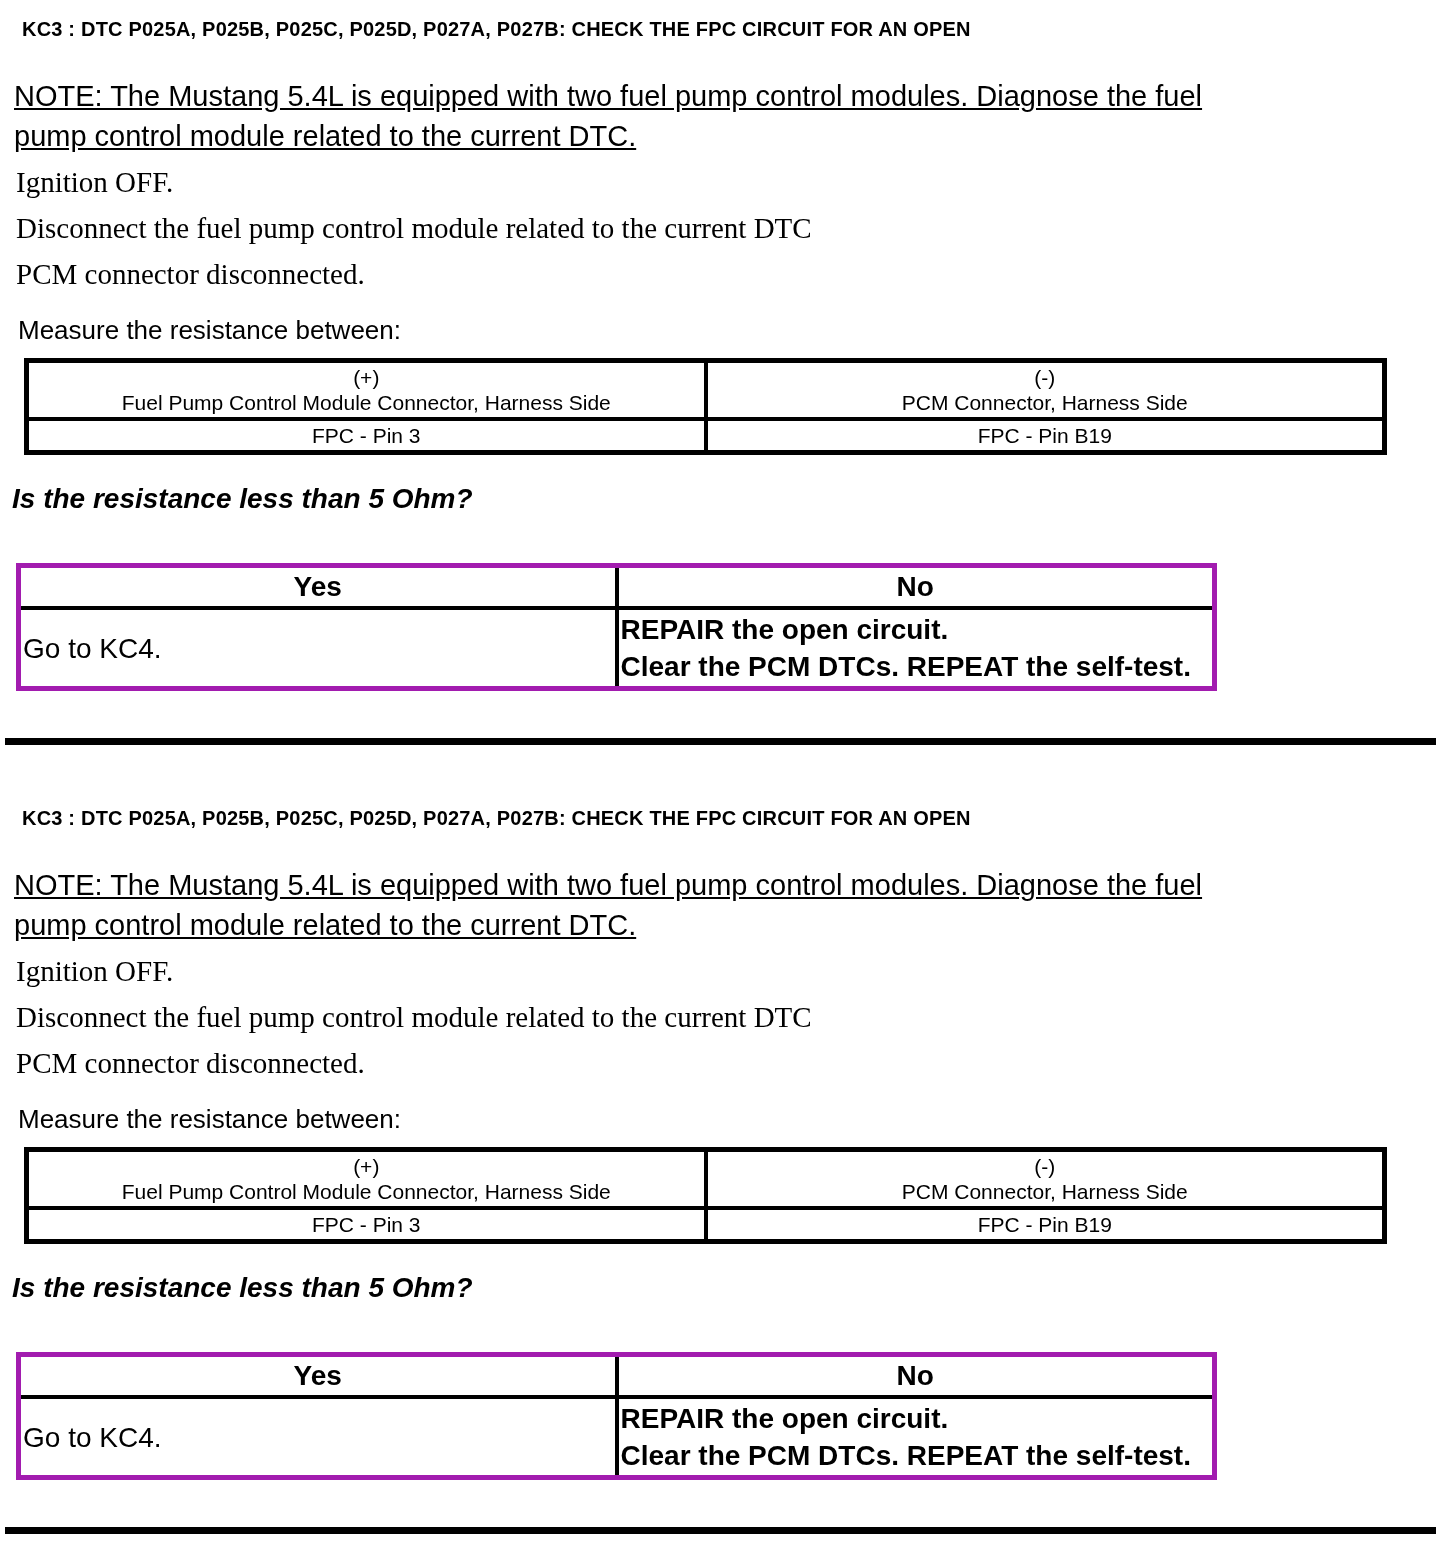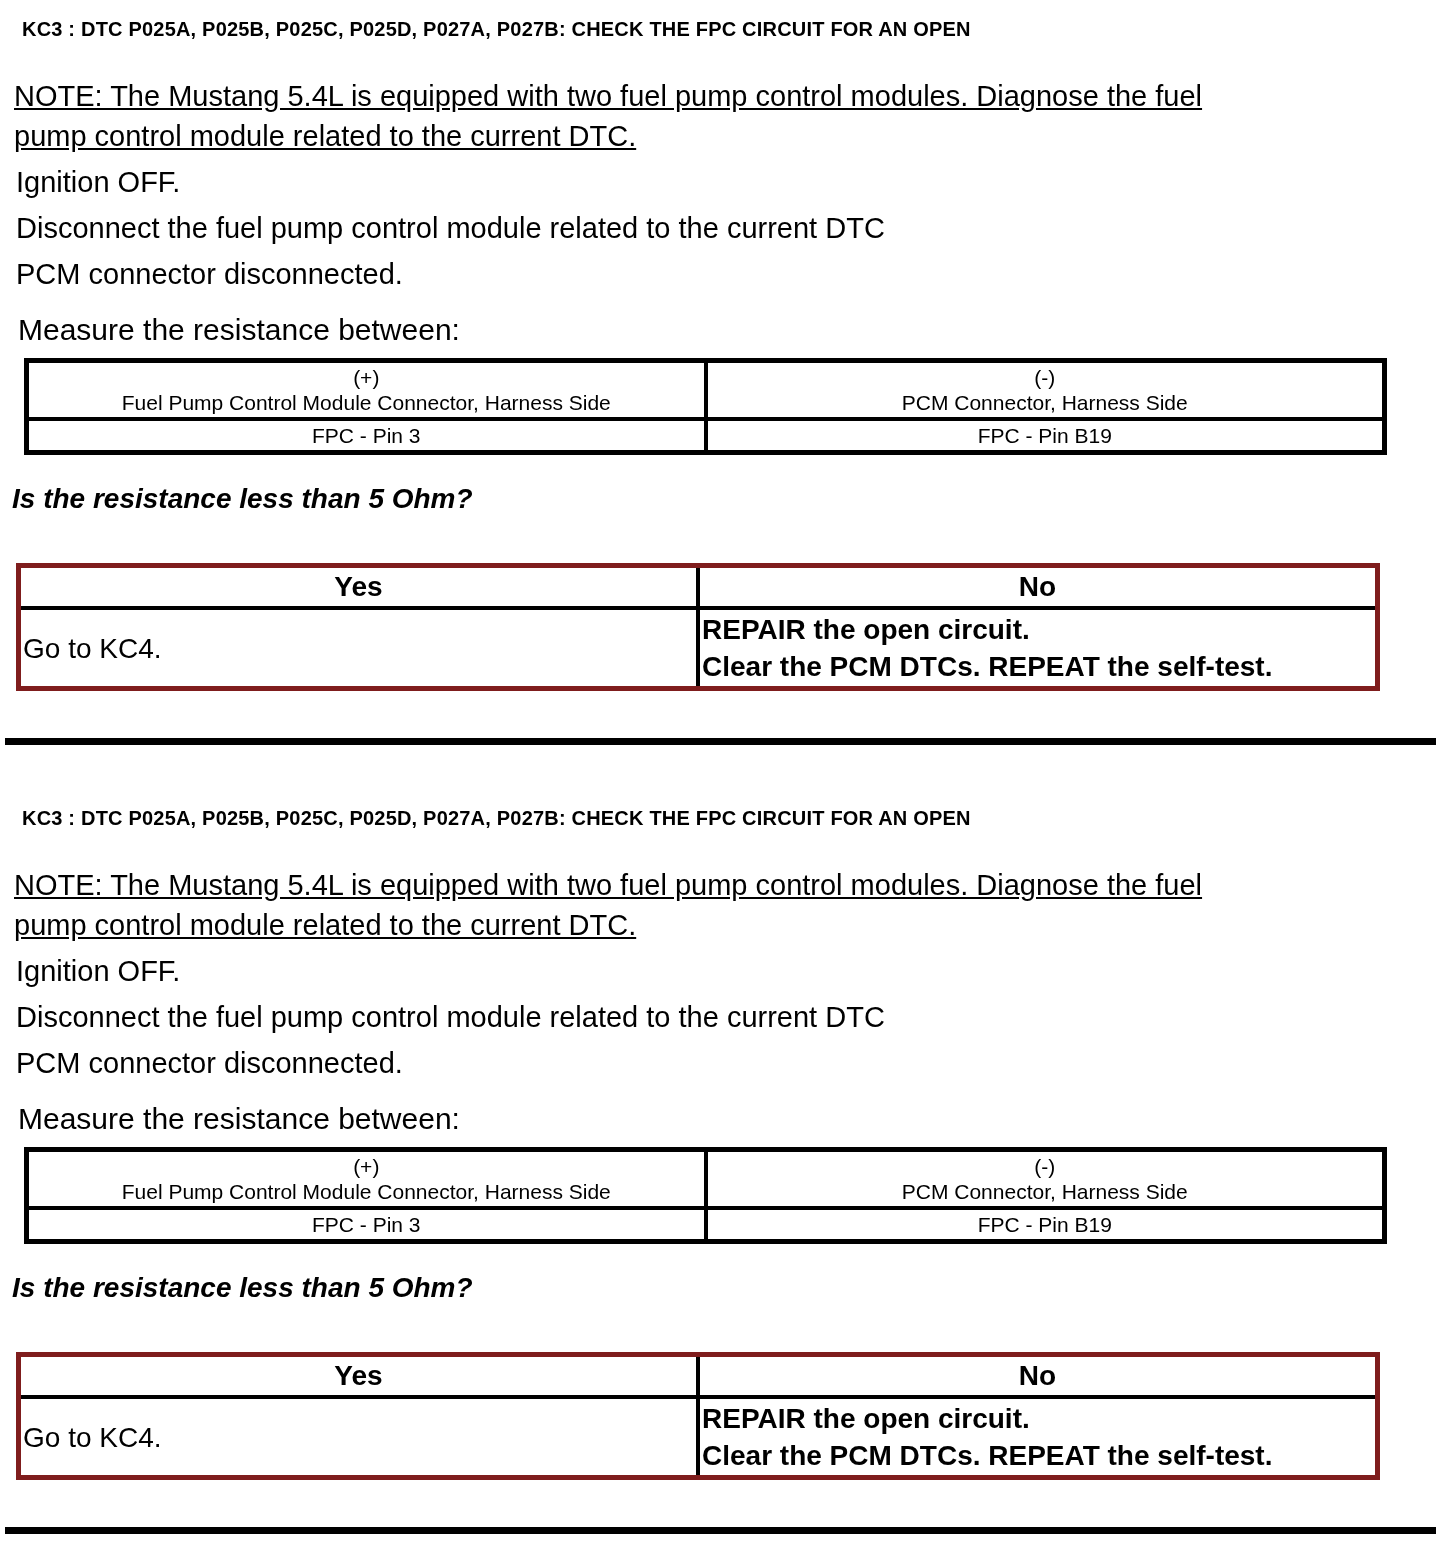--- a/index.html
+++ b/index.html
@@ -25,23 +25,24 @@
     margin: 34px 40px 0 14px;
     font-size: 29px;
     line-height: 40px;
     text-decoration: underline;
   }
   .note-line { display: block; }
   .step {
     font-size: 29px;
     line-height: 40px;
     margin: 6px 40px 0 16px;
+    font-family: Liberation Serif, serif;
   }
   .measure {
-    font-size: 30px;
+    font-size: 26px;
     line-height: 40px;
     margin: 16px 40px 0 18px;
   }
   .question {
     font-size: 28px;
     font-weight: bold;
     line-height: 40px;
     margin: 24px 40px 0 12px;
     font-style: italic;
   }
@@ -58,22 +59,22 @@
     width: 50%;
     text-align: center;
     font-weight: normal;
     font-size: 21px;
     line-height: 25px;
     padding: 2px 4px;
   }
 
   .dtable {
     margin: 44px 0 0 16px;
-    width: 1364px;
-    border: 5px solid #7f1d1d;
+    width: 1201px;
+    border: 5px solid #a21caf;
   }
   .dtable th {
     border: 4px solid #000;
     width: 50%;
     font-size: 28px;
     font-weight: bold;
     text-align: center;
     line-height: 34px;
     padding: 2px;
   }

